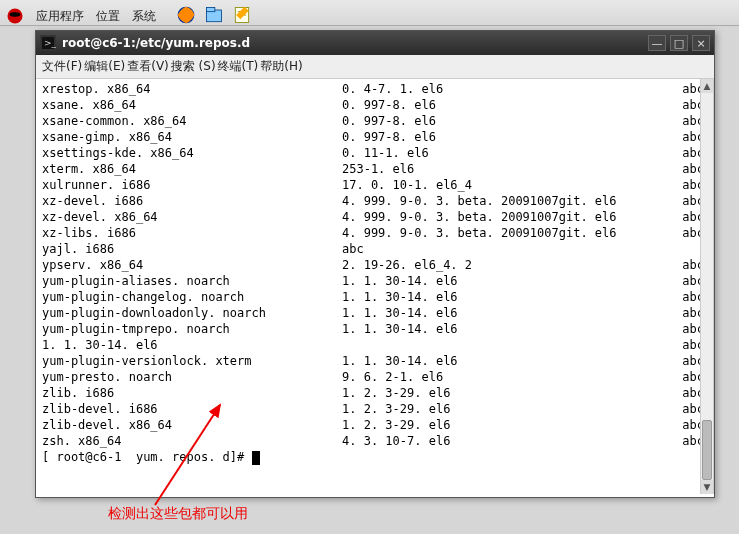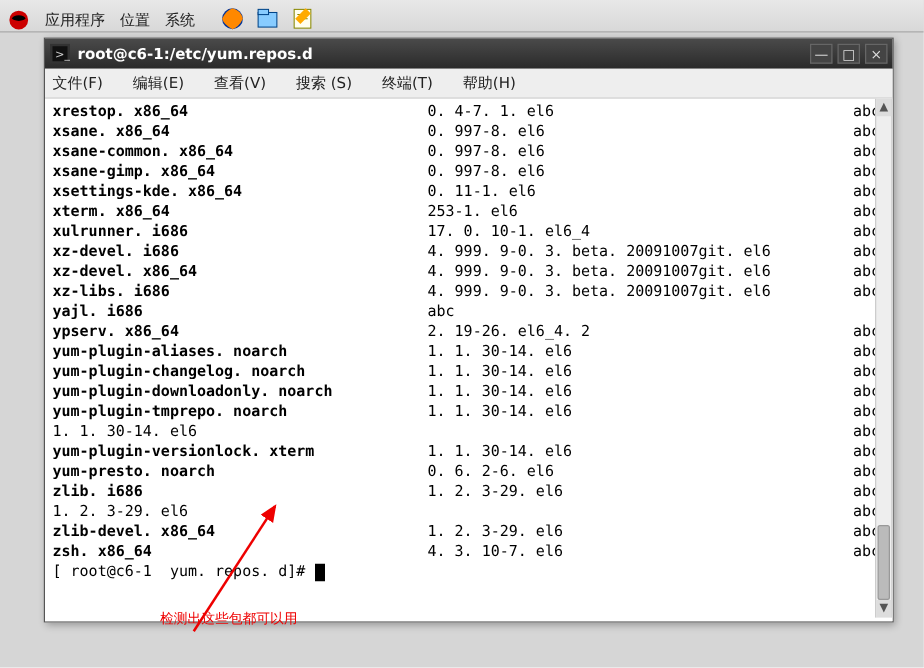--- a/index.html
+++ b/index.html
@@ -77,21 +77,21 @@
       border: 1px solid #666;
     }
     
     .menubar {
       background: #eee;
       border-bottom: 1px solid #ccc;
       height: 24px;
       display: flex;
       align-items: center;
       padding: 0 6px;
-      gap: 24px;
+      gap: 2px;
       font-size: 12px;
     }
     .menu-item {
       cursor: pointer;
       color: #222;
     }
     
     .terminal {
       background: #fff;
       color: #000;
@@ -100,21 +100,21 @@
       padding: 2px 6px;
       line-height: 16px;
       height: 418px;
       overflow: hidden;
       position: relative;
     }
     .term-row {
       display: flex;
       white-space: pre;
     }
-    .col-pkg { width: 300px; font-weight: bold; }
+    .col-pkg { width: 300px; }
     .col-ver { flex: 1; }
     .col-repo { text-align: right; padding-right: 4px; }
     .prompt-line { white-space: pre; }
     .cursor {
       display: inline-block;
       width: 8px;
       height: 14px;
       background: #000;
       vertical-align: middle;
     }
@@ -153,25 +153,24 @@
     
     .annotation-arrow {
       position: absolute;
       left: 95px;
       top: 395px;
       pointer-events: none;
     }
     .annotation-text {
       position: absolute;
       left: 108px;
-      top: 487px;
+      top: 505px;
       color: #e00;
-      font-size: 11px;
+      font-size: 14px;
       font-family: sans-serif;
-      margin-left: 20px;
     }
   </style>
 </head>
 <body>
 
 <div class="desktop-panel">
   <span class="panel-icon redhat-icon">
     <svg viewBox="0 0 24 24">
         <circle cx="12" cy="12" r="10" fill="#c00"></circle>
         <ellipse cx="12" cy="10" rx="7" ry="3" fill="#000"></ellipse>
@@ -242,23 +241,23 @@
       <div class="term-row"><span class="col-pkg">xz-devel. x86_64</span><span class="col-ver">4. 999. 9-0. 3. beta. 20091007git. el6</span><span class="col-repo">abc</span></div>
       <div class="term-row"><span class="col-pkg">xz-libs. i686</span><span class="col-ver">4. 999. 9-0. 3. beta. 20091007git. el6</span><span class="col-repo">abc</span></div>
       <div class="term-row"><span class="col-pkg">yajl. i686</span><span class="col-repo">abc</span></div>
       <div class="term-row"><span class="col-pkg">ypserv. x86_64</span><span class="col-ver">2. 19-26. el6_4. 2</span><span class="col-repo">abc</span></div>
       <div class="term-row"><span class="col-pkg">yum-plugin-aliases. noarch</span><span class="col-ver">1. 1. 30-14. el6</span><span class="col-repo">abc</span></div>
       <div class="term-row"><span class="col-pkg">yum-plugin-changelog. noarch</span><span class="col-ver">1. 1. 30-14. el6</span><span class="col-repo">abc</span></div>
       <div class="term-row"><span class="col-pkg">yum-plugin-downloadonly. noarch</span><span class="col-ver">1. 1. 30-14. el6</span><span class="col-repo">abc</span></div>
       <div class="term-row"><span class="col-pkg">yum-plugin-tmprepo. noarch</span><span class="col-ver">1. 1. 30-14. el6</span><span class="col-repo">abc</span></div>
       <div class="term-row"><span class="col-ver">1. 1. 30-14. el6</span><span class="col-repo">abc</span></div>
       <div class="term-row"><span class="col-pkg">yum-plugin-versionlock. xterm</span><span class="col-ver">1. 1. 30-14. el6</span><span class="col-repo">abc</span></div>
-      <div class="term-row"><span class="col-pkg">yum-presto. noarch</span><span class="col-ver">0. 6. 2-6. el6</span><span class="col-repo">abc</span></div>
+      <div class="term-row"><span class="col-pkg">yum-presto. noarch</span><span class="col-ver">9. 6. 2-1. el6</span><span class="col-repo">abc</span></div>
       <div class="term-row"><span class="col-pkg">zlib. i686</span><span class="col-ver">1. 2. 3-29. el6</span><span class="col-repo">abc</span></div>
-      <div class="term-row"><span class="col-ver">1. 2. 3-29. el6</span><span class="col-repo">abc</span></div>
+      <div class="term-row"><span class="col-pkg">zlib-devel. i686</span><span class="col-ver">1. 2. 3-29. el6</span><span class="col-repo">abc</span></div>
       <div class="term-row"><span class="col-pkg">zlib-devel. x86_64</span><span class="col-ver">1. 2. 3-29. el6</span><span class="col-repo">abc</span></div>
       <div class="term-row"><span class="col-pkg">zsh. x86_64</span><span class="col-ver">4. 3. 10-7. el6</span><span class="col-repo">abc</span></div>
       <div class="prompt-line"><span>[ root@c6-1  yum. repos. d]# </span><span class="cursor"></span></div>
     </div>
 
   <div class="scrollbar">
     <div class="scroll-btn scroll-up">▲</div>
     <div class="scroll-thumb"></div>
     <div class="scroll-btn scroll-down">▼</div>
   </div>

